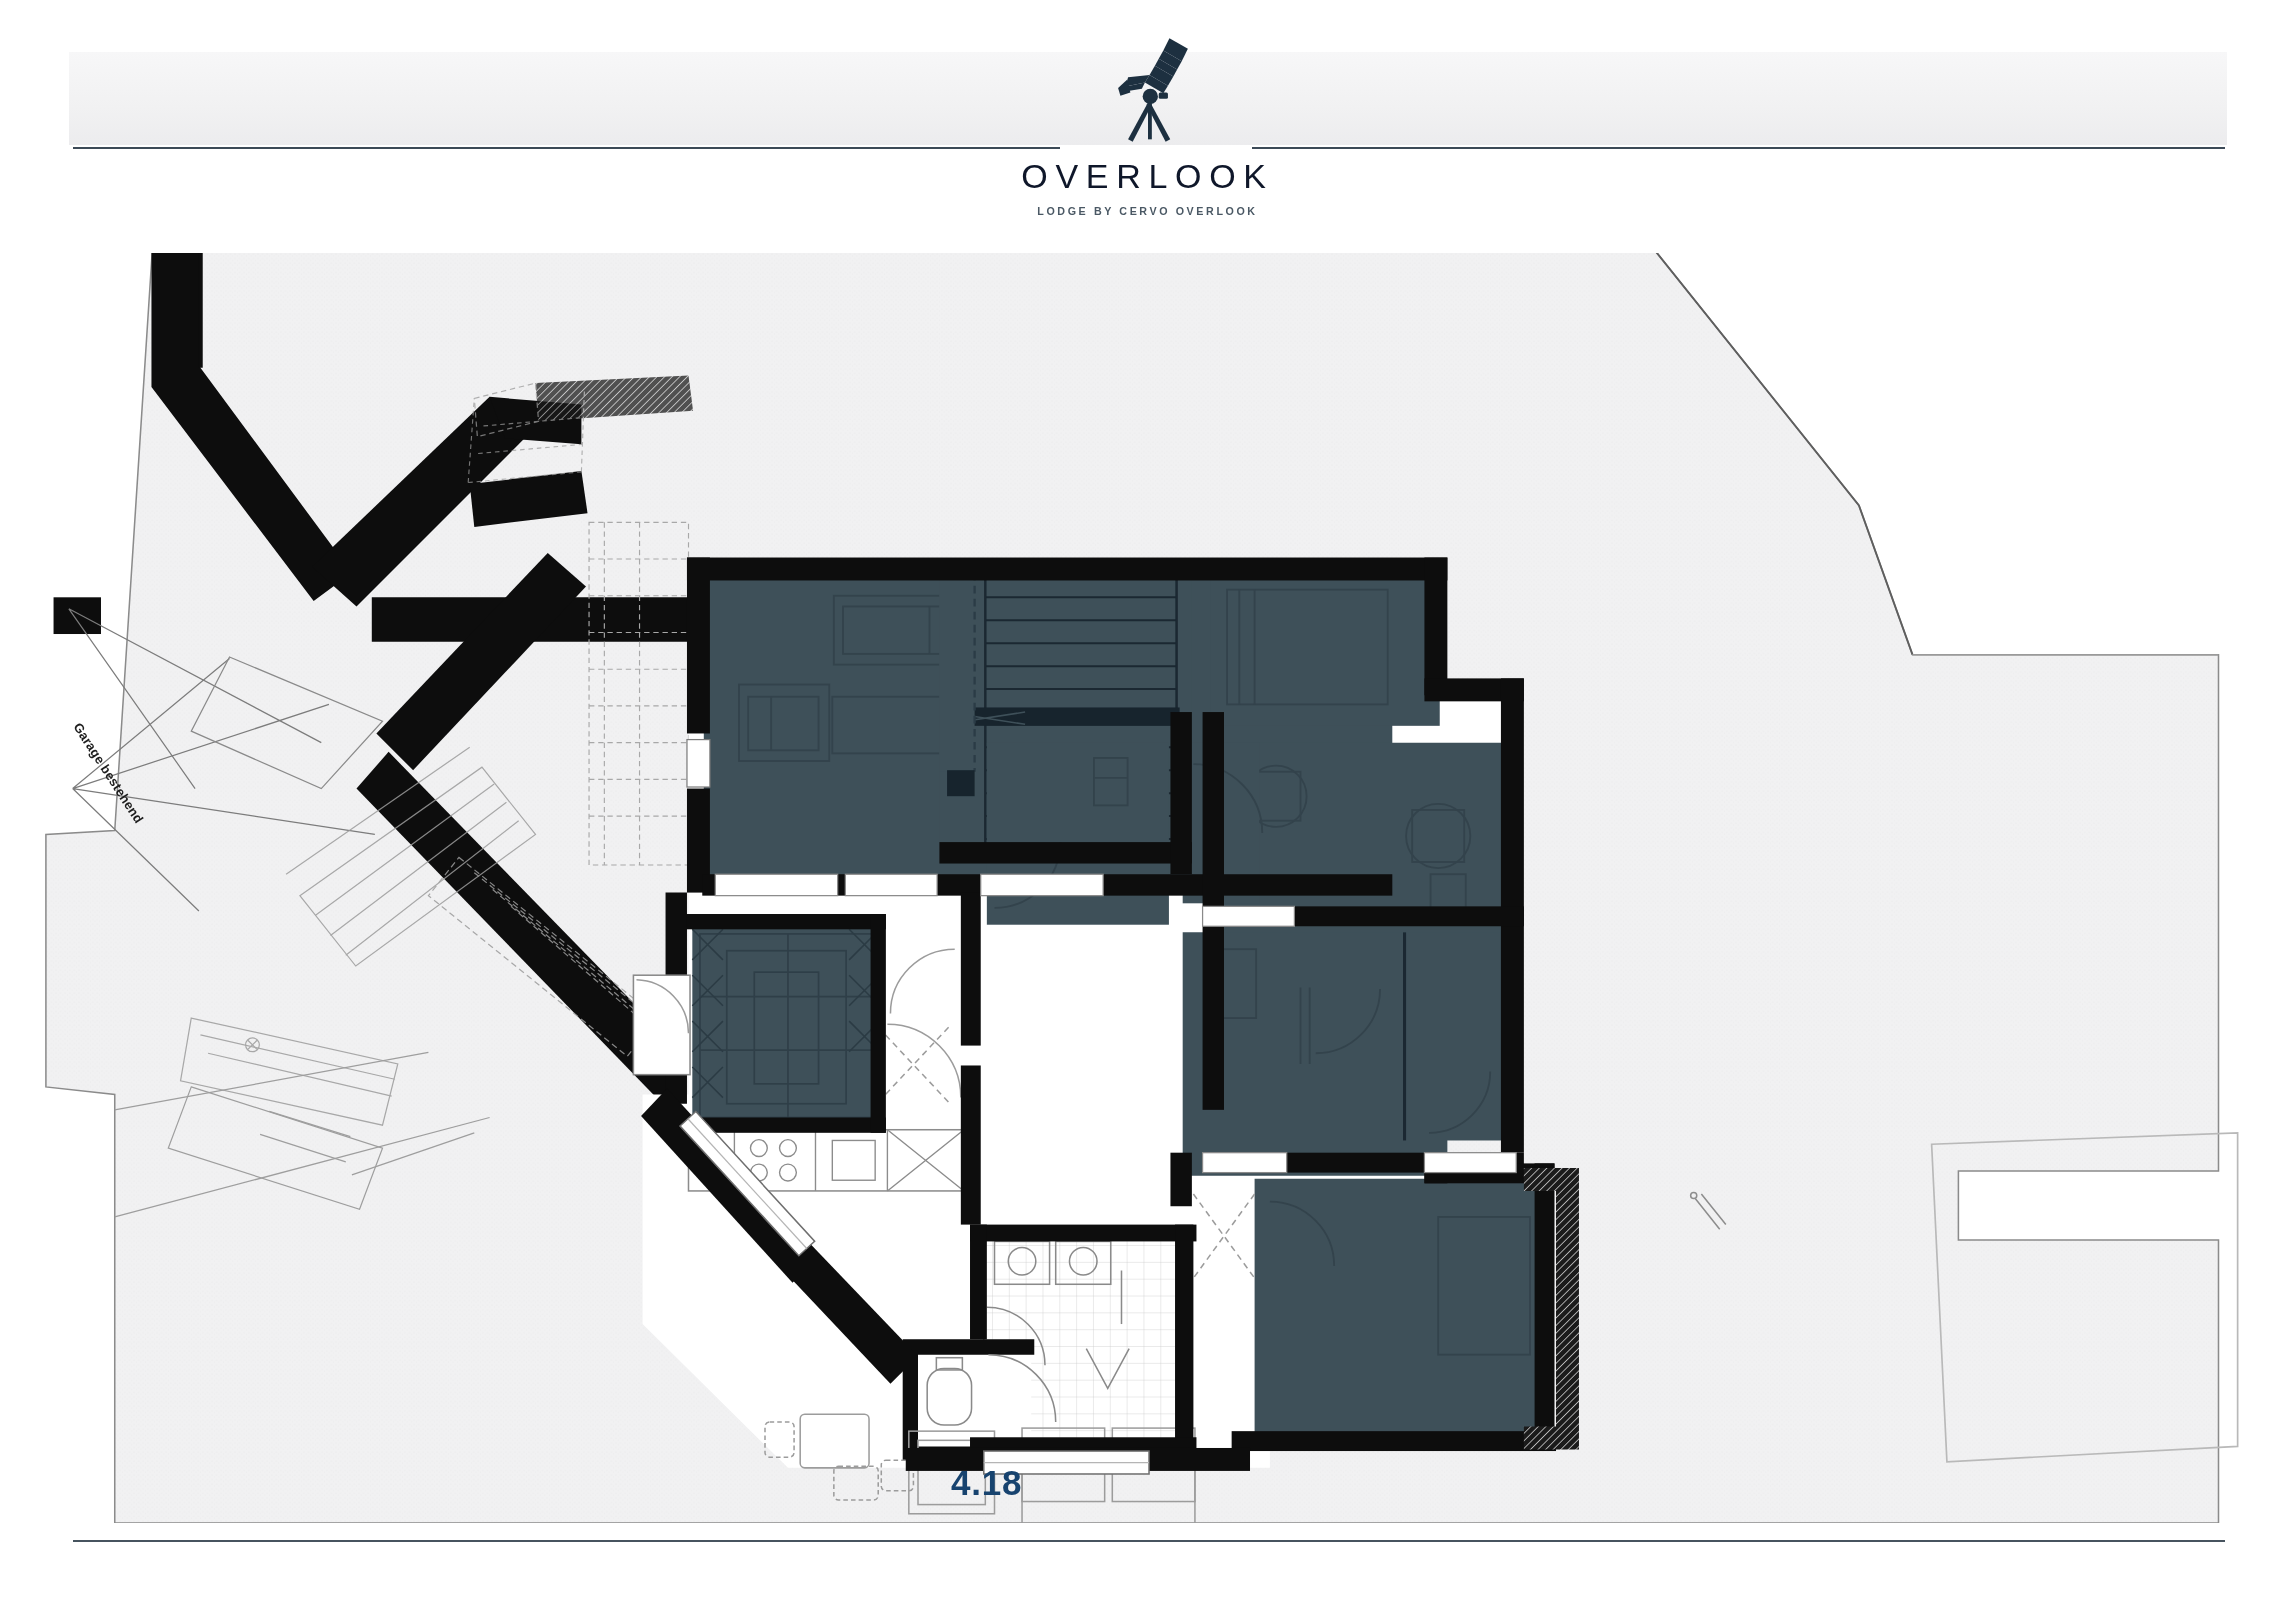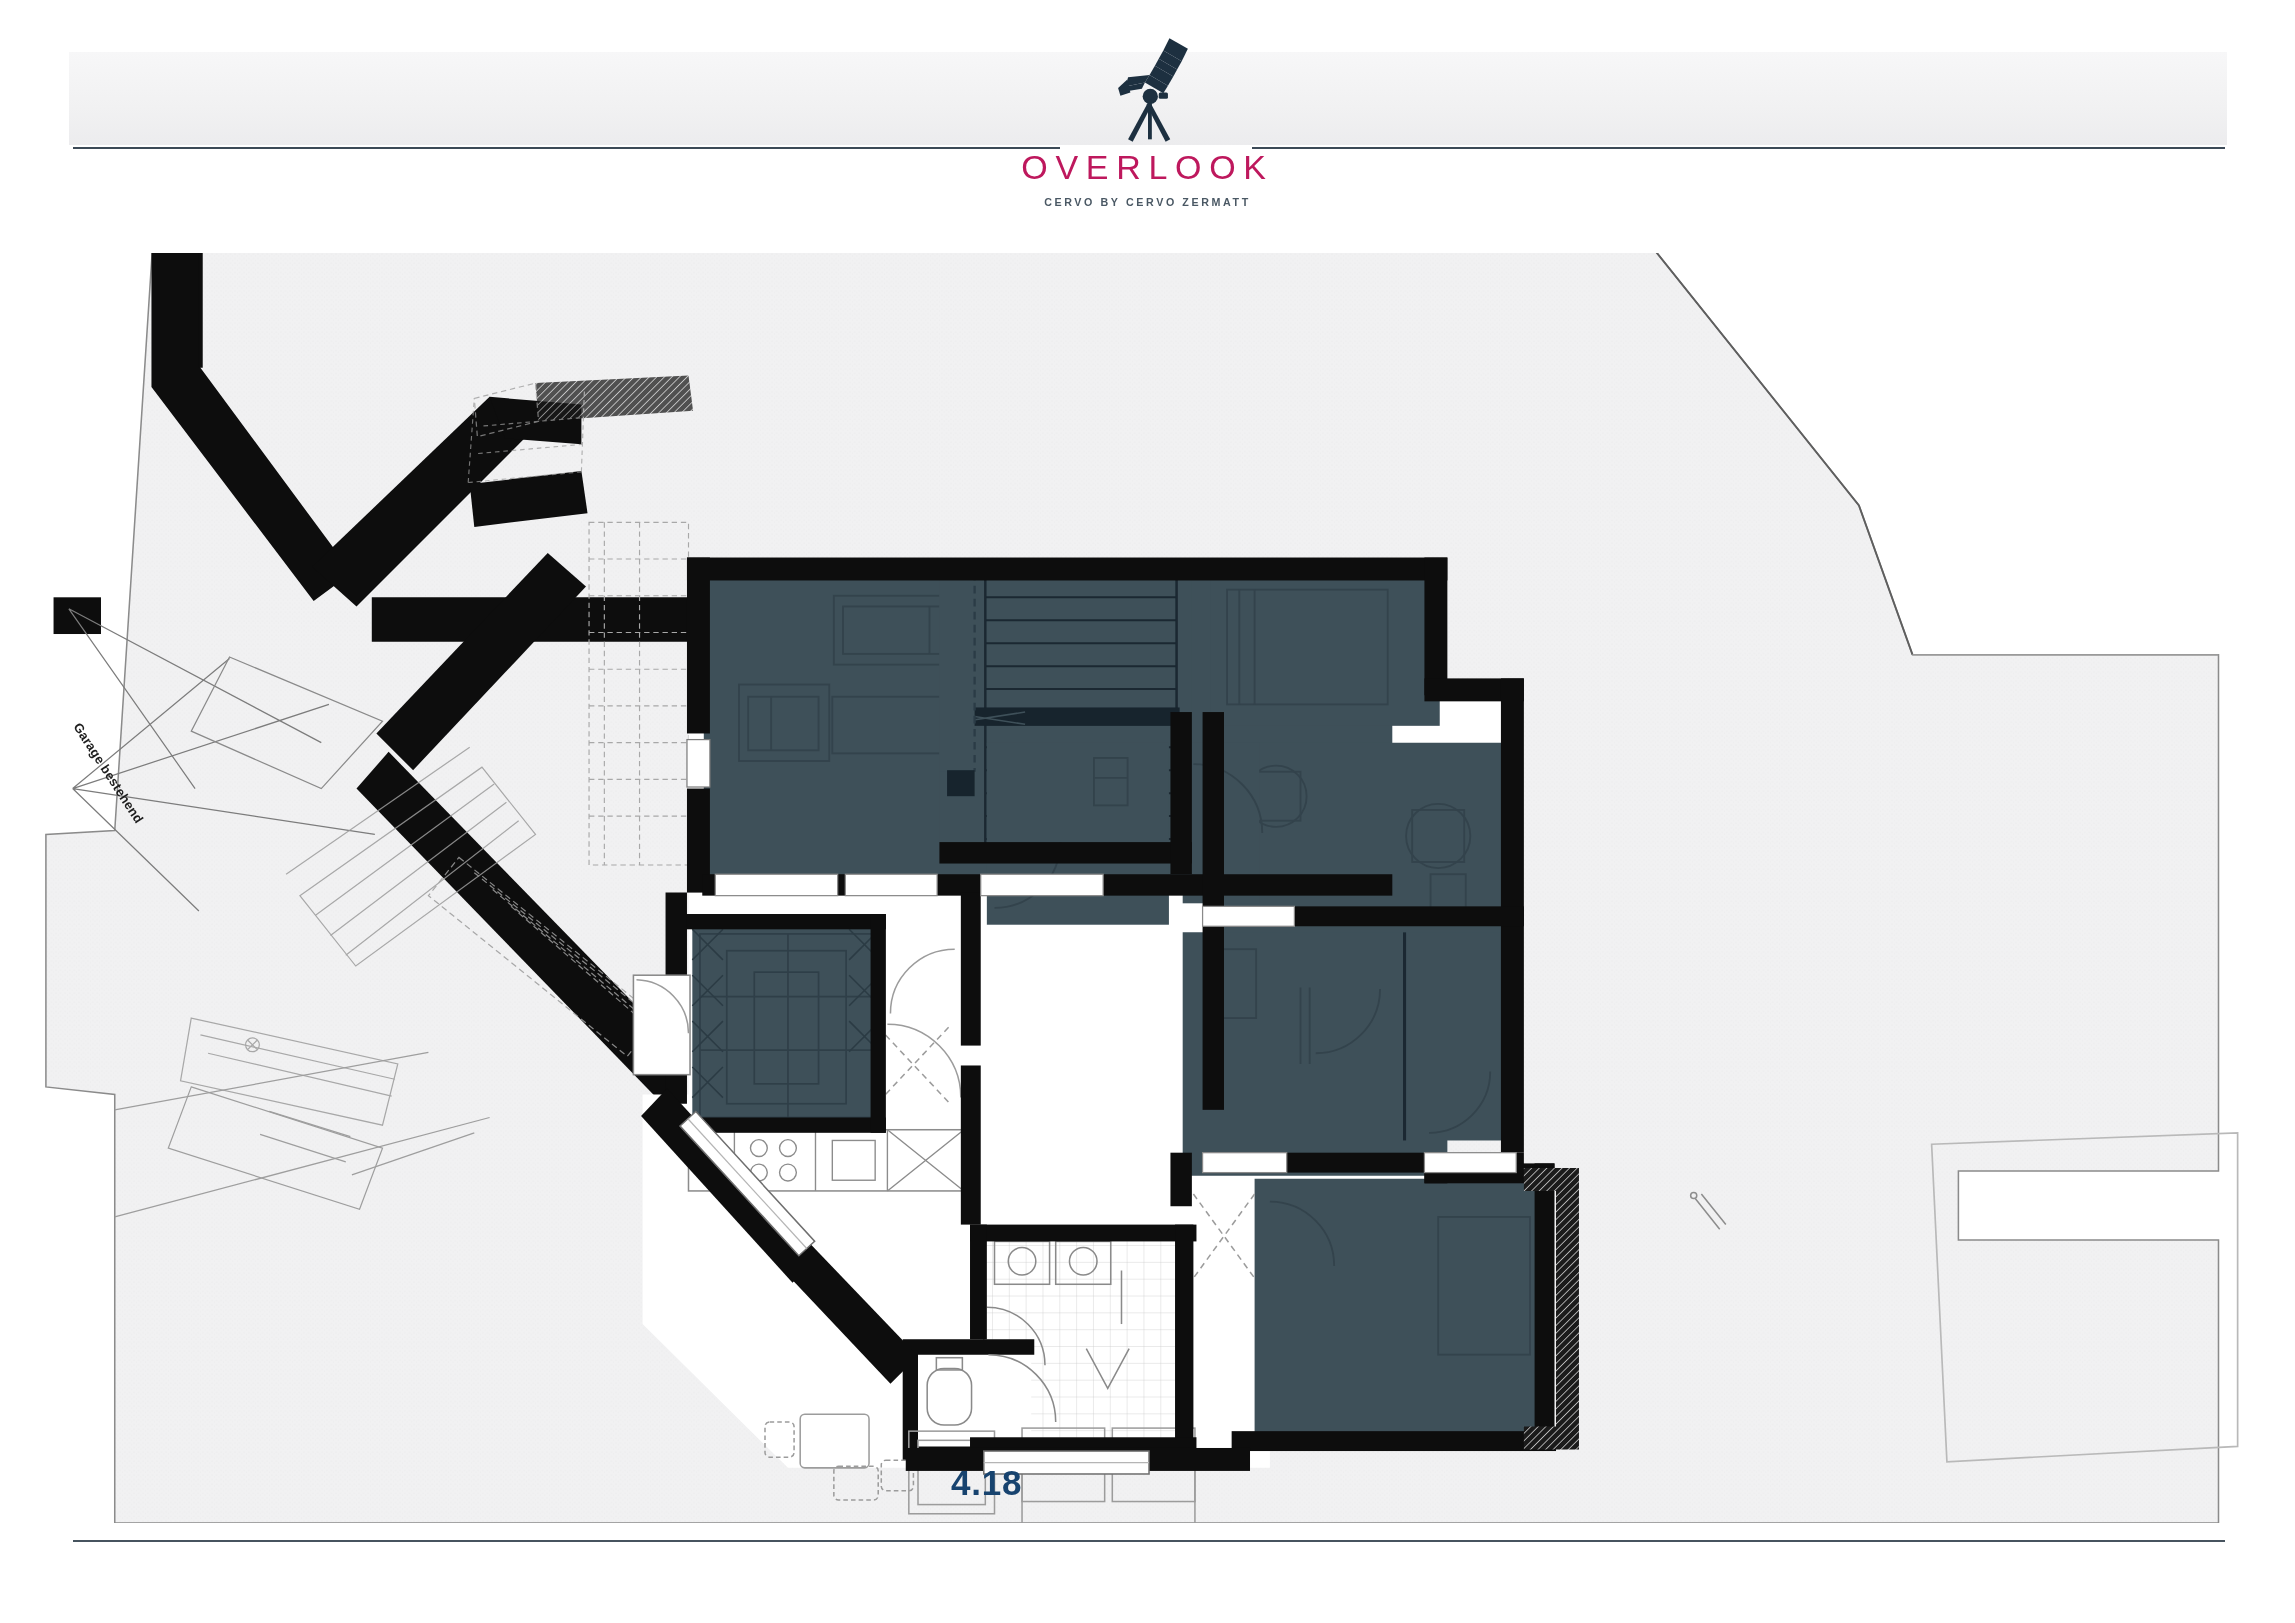--- a/index.html
+++ b/index.html
@@ -28,22 +28,22 @@
     position:absolute;left:73px;top:1540px;width:2152px;height:2.3px;
     background:#47545f;
   }
 
   .logo-block{
     position:absolute;left:1002px;top:32px;width:291px;height:199px;
     text-align:center;
   }
   .logo-mark{width:92px;height:115px;margin:0 auto;display:block;}
   .logo-word{
-    margin-top:1px;
-    font-size:34px;letter-spacing:7.7px;color:#be185d;
+    margin-top:10px;
+    font-size:34px;letter-spacing:7.7px;color:#0f172a;
     font-family:"Liberation Sans",sans-serif;font-weight:400;
     white-space:nowrap;
   }
   .logo-sub{
     margin-top:9.2px;
     font-size:10.7px;letter-spacing:2.6px;color:#4a5864;
     font-weight:700;white-space:nowrap;
   }
 
   
@@ -84,21 +84,21 @@
         <path d="M31 71 L56 66 L52 74 L28 78 Z"></path>
         <path d="M21 73 L33 62 L37 79 L24 83 Z"></path>
         <circle cx="63" cy="84" r="10"></circle>
         <rect x="74" y="79" width="12" height="8" rx="2"></rect>
         <rect x="60" y="88" width="5" height="52"></rect>
         <path d="M60 92 L34 140 L40 143 L65 95 Z"></path>
         <path d="M63 92 L89 140 L83 143 L58 95 Z"></path>
       </g>
     </svg>
     <div class="logo-word">OVERLOOK</div>
-    <div class="logo-sub">CERVO BY CERVO ZERMATT</div>
+    <div class="logo-sub">LODGE BY CERVO OVERLOOK</div>
   </div>
 
   <div class="plan-wrap">
     <svg class="plan-svg" viewBox="0 0 3000 1660">
       <defs>
         <pattern id="stip" width="6" height="6" patternUnits="userSpaceOnUse">
           <rect width="6" height="6" fill="#f1f1f2"></rect>
           <circle cx="1.2" cy="1.2" r="0.55" fill="#e0e0e2"></circle>
           <circle cx="4.2" cy="3.6" r="0.55" fill="#e4e4e6"></circle>
         </pattern>

